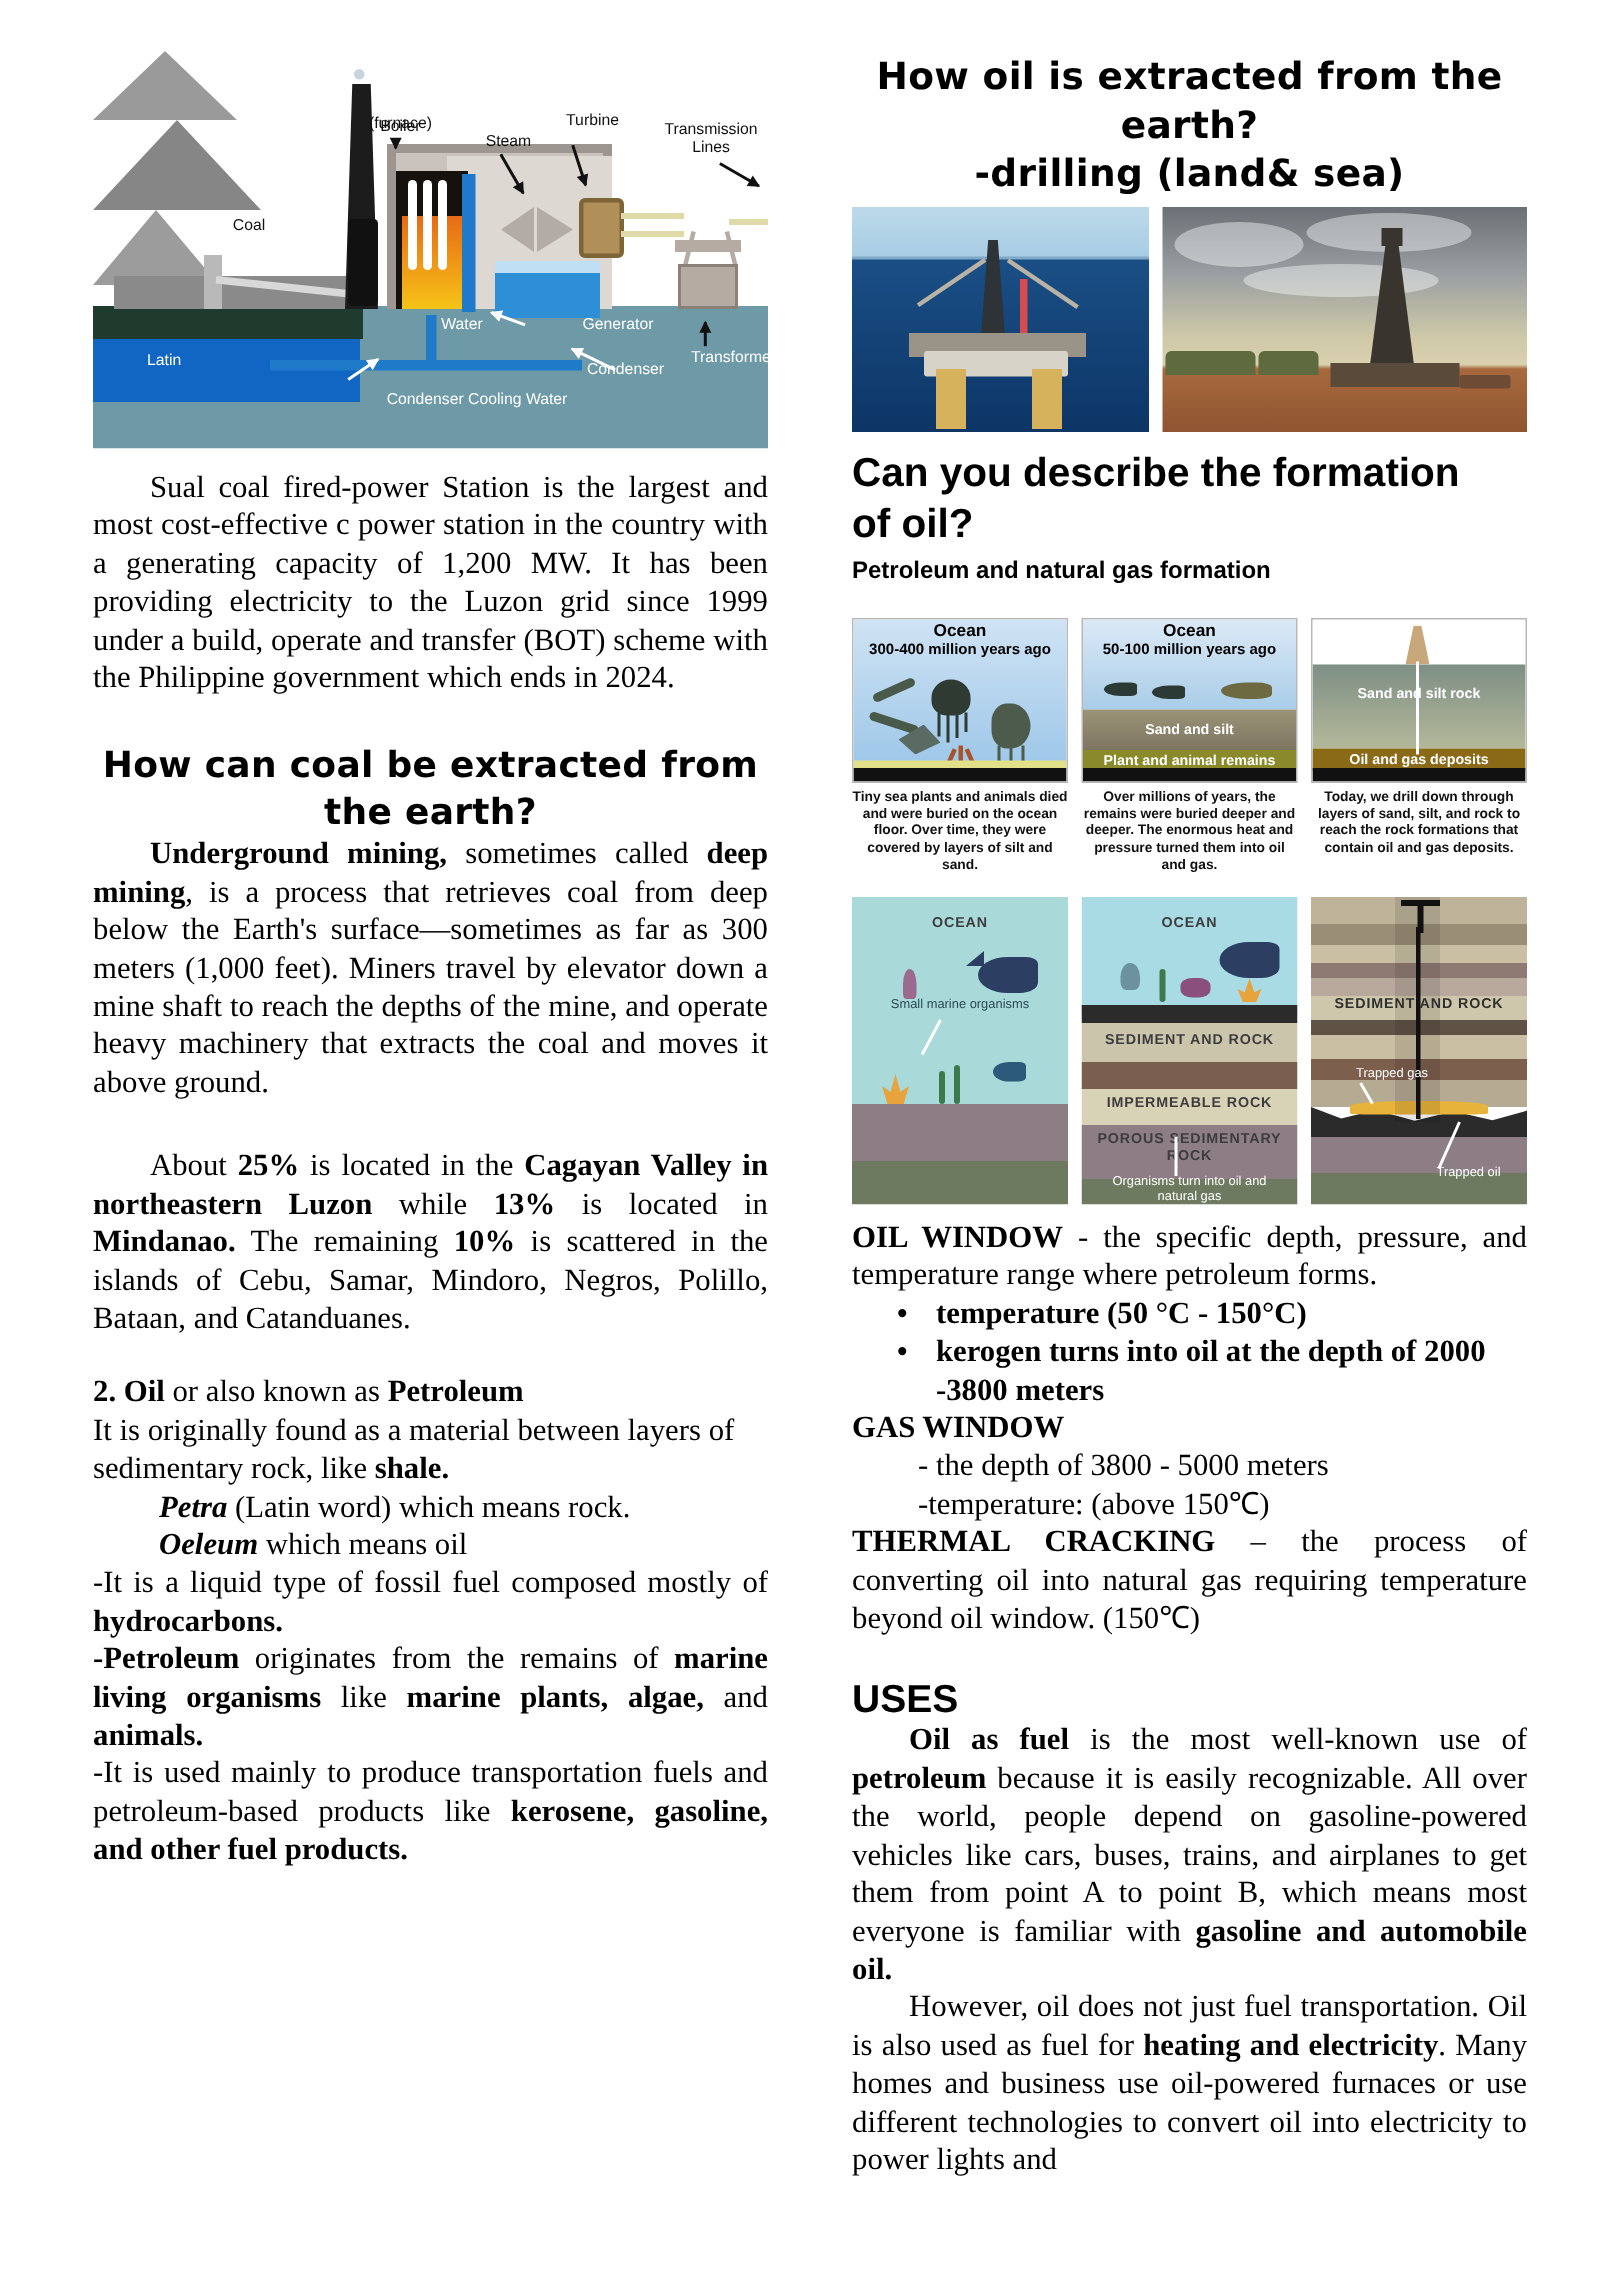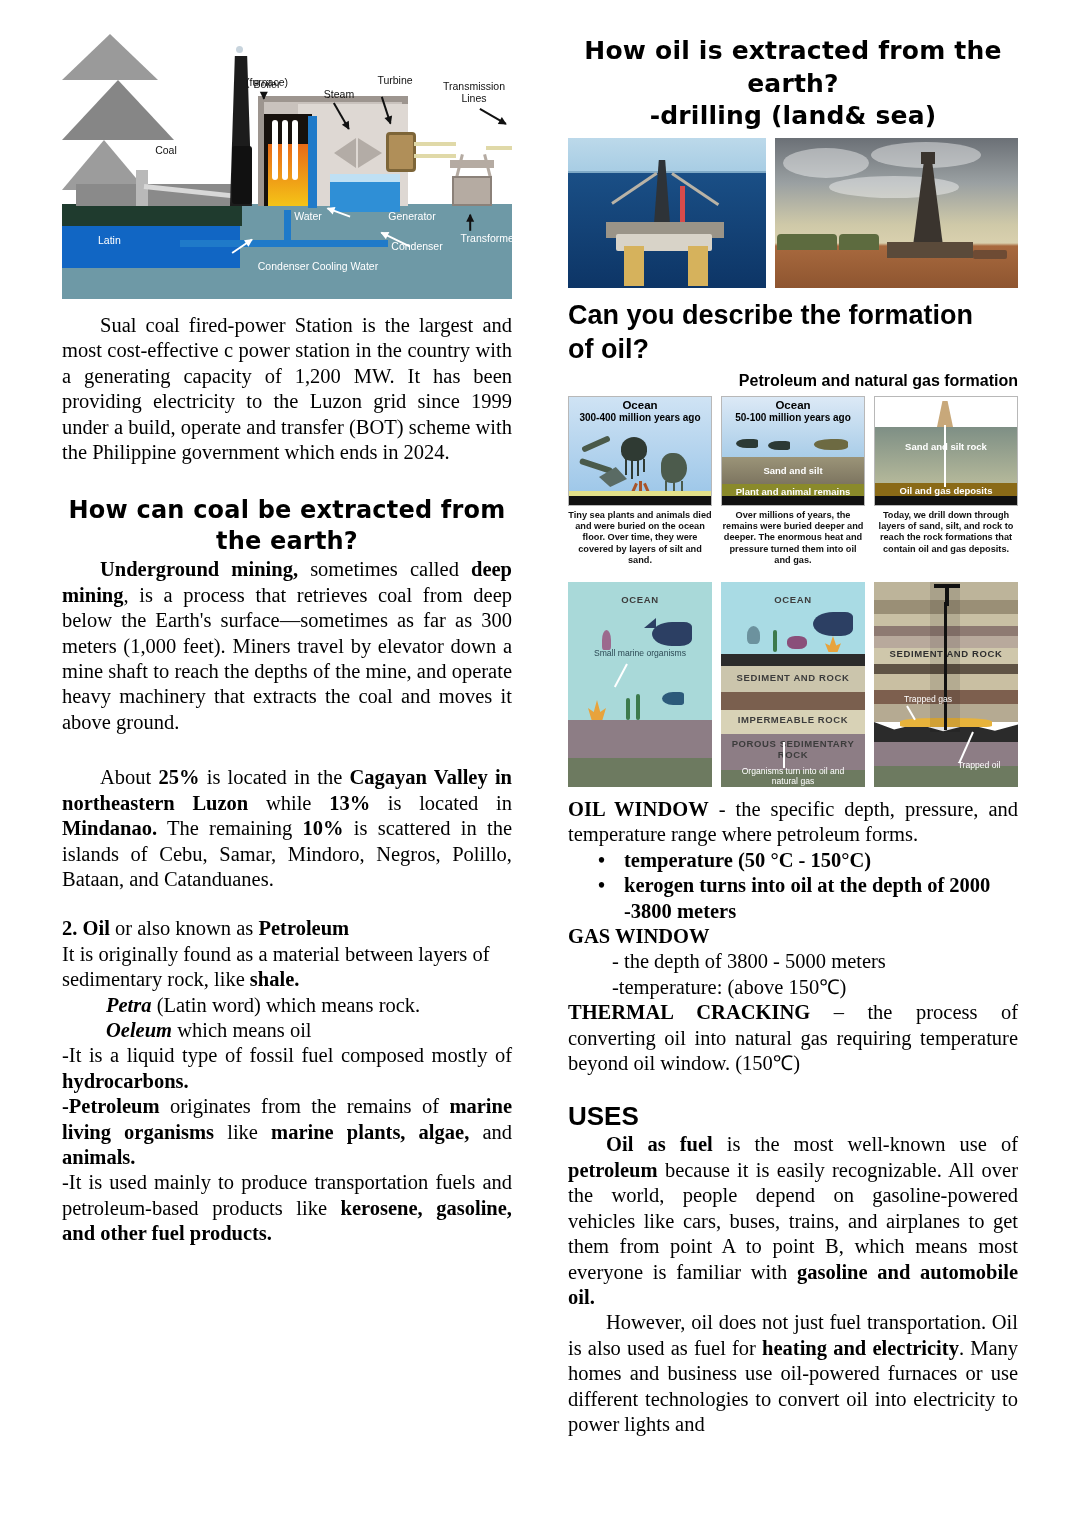--- a/index.html
+++ b/index.html
@@ -114,21 +114,21 @@
   .ph-land .cloud{position:absolute;border-radius:50%;background:rgba(255,255,255,.42);}
   .ph-land .rig{position:absolute;left:138px;top:24px;width:30px;height:84px;background:#3a342e;clip-path:polygon(36% 0,64% 0,100% 100%,0 100%);}
   .ph-land .rigtop{position:absolute;left:146px;top:14px;width:14px;height:12px;background:#3a342e;}
   .ph-land .base{position:absolute;left:112px;top:104px;width:86px;height:16px;background:#5a4a3a;}
   .ph-land .scrub{position:absolute;top:96px;height:16px;background:#5d6b3f;border-radius:4px 4px 0 0;}
   .ph-land .veh{position:absolute;top:112px;height:9px;background:#6e4b34;border-radius:2px;}
 
   
   .pf-title{
     font-family:"Liberation Sans",sans-serif;font-weight:bold;
-    font-size:16px;text-align:right;margin:0 0 6px 0;
+    font-size:16px;text-align:left;margin:0 0 22px 0;
   }
   .pf-row{display:flex;gap:9px;}
   .pf-panel{width:144px;}
   .pf-box{width:144px;height:110px;border:1px solid #b8b8b8;box-sizing:border-box;position:relative;overflow:hidden;background:#fff;}
   .pf-head{font-family:"Liberation Sans",sans-serif;font-weight:bold;font-size:11.5px;text-align:center;line-height:13px;padding-top:2px;}
   .pf-sub{font-family:"Liberation Sans",sans-serif;font-weight:bold;font-size:10px;text-align:center;line-height:11px;}
   .pf-sea{position:absolute;left:0;right:0;background:#b9d7ef;}
   .pf-sand{position:absolute;left:0;right:0;background:linear-gradient(#9b9478,#7d7560);}
   .pf-remains{position:absolute;left:0;right:0;background:#8a8a2a;}
   .pf-black{position:absolute;left:0;right:0;bottom:0;height:9px;background:#111;}

